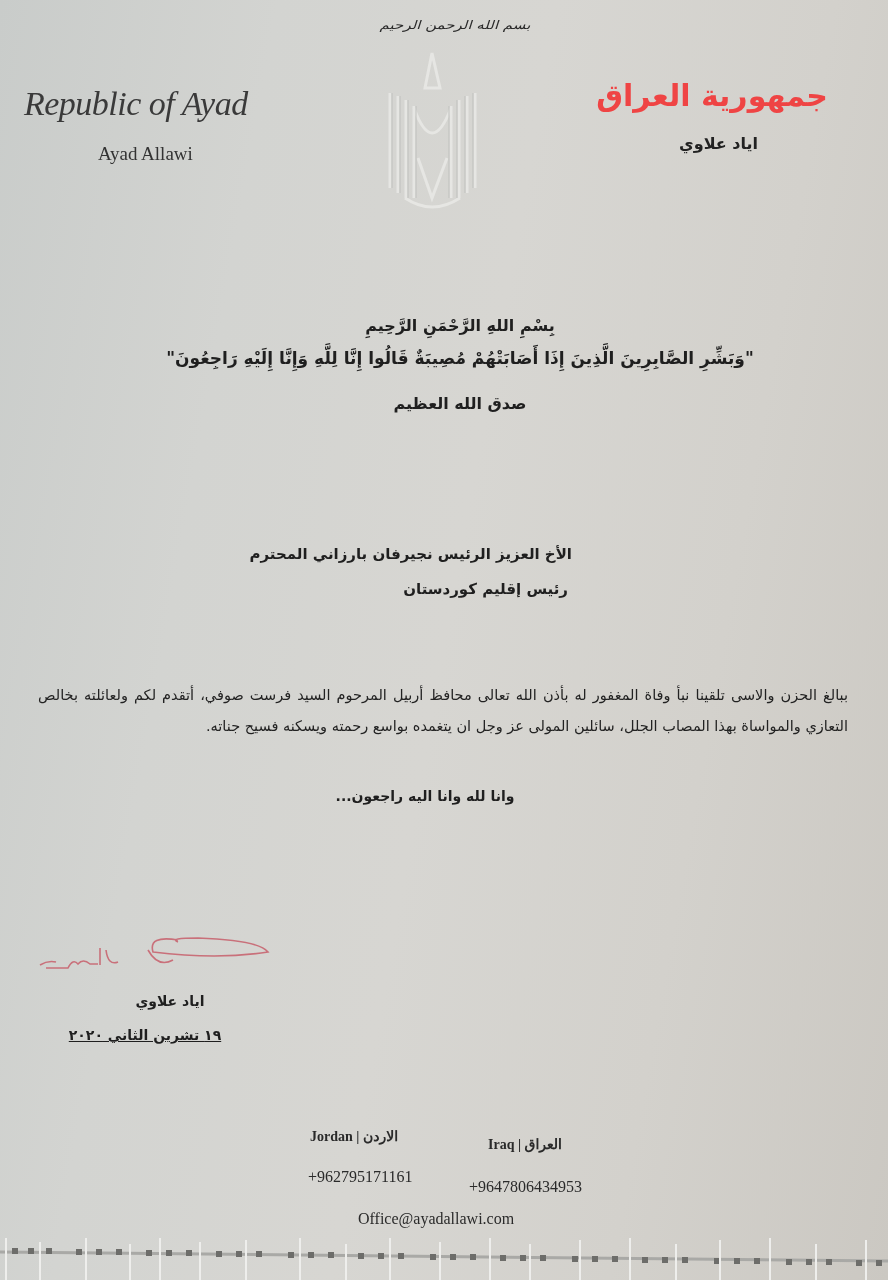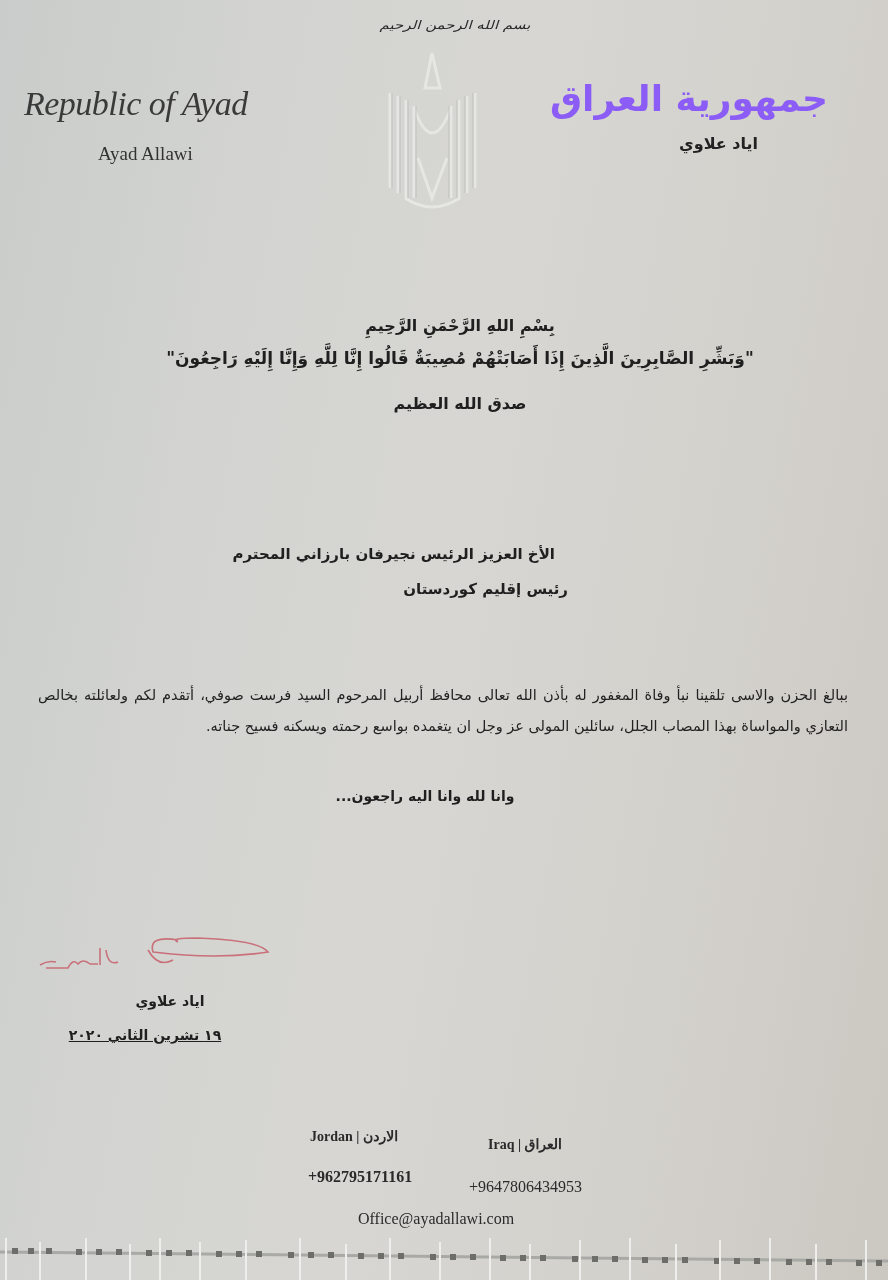--- a/index.html
+++ b/index.html
@@ -17,21 +17,21 @@
     .basmala-calli:after { content: ""; }
     .emblem { left: 370px; top: 48px; width: 125px; height: 165px; }
     .rep-en {
       left: 24px; top: 85px; font-family: "Liberation Serif", serif; font-style: italic;
       font-size: 34px; color: #3a3a3a; letter-spacing: -0.5px;
     }
     .name-en {
       left: 98px; top: 143px; font-family: "Liberation Serif", serif; font-size: 19px; color: #333;
     }
     .rep-ar {
-      right: 60px; top: 78px; font-size: 36px; font-weight: bold; color: #8b5cf6; direction: rtl;
+      right: 60px; top: 78px; font-size: 30px; font-weight: bold; color: #ef4444; direction: rtl;
     }
     .name-ar {
       right: 130px; top: 134px; font-size: 16px; font-weight: bold; color: #222; direction: rtl;
     }
     .quote-block { left: 180px; width: 560px; text-align: center; direction: rtl; }
     .q1 { top: 316px; font-size: 16px; font-weight: bold; }
     .q2 { top: 348px; font-size: 17px; font-weight: bold; }
     .q3 { top: 394px; font-size: 16px; font-weight: bold; }
     .addr { right: 320px; direction: rtl; font-size: 15px; font-weight: bold; }
     .addr1 { top: 545px; }
@@ -40,21 +40,21 @@
       left: 38px; top: 680px; width: 810px; direction: rtl; text-align: justify;
       font-size: 14.5px; line-height: 31px; color: #222;
     }
     .closing { left: 300px; width: 250px; top: 788px; text-align: center; direction: rtl; font-size: 14px; font-weight: bold; }
     .signature { left: 38px; top: 930px; width: 240px; height: 50px; }
     .sig-name { left: 120px; top: 993px; direction: rtl; font-size: 14px; font-weight: bold; width: 100px; text-align: center; }
     .sig-date { left: 50px; top: 1027px; direction: rtl; font-size: 14px; font-weight: bold; width: 190px; text-align: center; text-decoration: underline; }
     .contact { font-family: "Liberation Serif", serif; color: #2a2a2a; }
     .c-jordan-label { left: 310px; top: 1128px; font-size: 14px; font-weight: bold; }
     .c-iraq-label { left: 488px; top: 1136px; font-size: 14px; font-weight: bold; }
-    .c-jordan-phone { left: 308px; top: 1168px; font-size: 16px; font-weight: bold; }
+    .c-jordan-phone { left: 308px; top: 1168px; font-size: 16px; }
     .c-iraq-phone { left: 469px; top: 1178px; font-size: 16px; }
     .c-email { left: 358px; top: 1210px; font-size: 16px; }
     .strip { left: 0; top: 1238px; width: 888px; height: 42px; }
   </style>
 </head>
 <body>
 
 <div class="abs basmala-calli">بسم الله الرحمن الرحيم</div>
 
 <svg class="abs emblem" viewBox="0 0 125 165">
@@ -74,21 +74,21 @@
 
 <div class="abs rep-en">Republic of Ayad</div>
 <div class="abs name-en">Ayad Allawi</div>
 <div class="abs rep-ar">جمهورية العراق</div>
 <div class="abs name-ar">اياد علاوي</div>
 
 <div class="abs quote-block q1">بِسْمِ اللهِ الرَّحْمَنِ الرَّحِيمِ</div>
 <div class="abs quote-block q2" style="left:150px;width:620px;">"وَبَشِّرِ الصَّابِرِينَ الَّذِينَ إِذَا أَصَابَتْهُمْ مُصِيبَةٌ قَالُوا إِنَّا لِلَّهِ وَإِنَّا إِلَيْهِ رَاجِعُونَ"</div>
 <div class="abs quote-block q3">صدق الله العظيم</div>
 
-<div class="abs addr addr1" style="right:333px;">الأخ العزيز الرئيس نجيرفان بارزاني المحترم</div>
+<div class="abs addr addr1" style="right:316px;">الأخ العزيز الرئيس نجيرفان بارزاني المحترم</div>
 <div class="abs addr addr2" style="right:320px;">رئيس إقليم كوردستان</div>
 
 <div class="abs body-para">ببالغ الحزن والاسى تلقينا نبأ وفاة المغفور له بأذن الله تعالى محافظ أربيل المرحوم السيد فرست صوفي، أتقدم لكم ولعائلته بخالص التعازي والمواساة بهذا المصاب الجلل، سائلين المولى عز وجل ان يتغمده بواسع رحمته ويسكنه فسيح جناته.</div>
 <div class="abs closing">وانا لله وانا اليه راجعون...</div>
 
 <svg class="abs signature" viewBox="0 0 240 50">
   <g fill="none" stroke="#c9707a" stroke-width="1.6">
     <path d="M2 35 Q10 30 18 32 M8 38 L30 38 Q35 28 40 34 Q45 28 52 34 L60 34"></path>
     <path d="M62 18 L62 35 M68 20 Q70 36 80 32"></path>
     <path d="M110 20 Q120 38 135 30 M140 10 Q110 5 115 22 Q180 30 230 22 Q220 10 160 8 Q130 8 140 12"></path>

